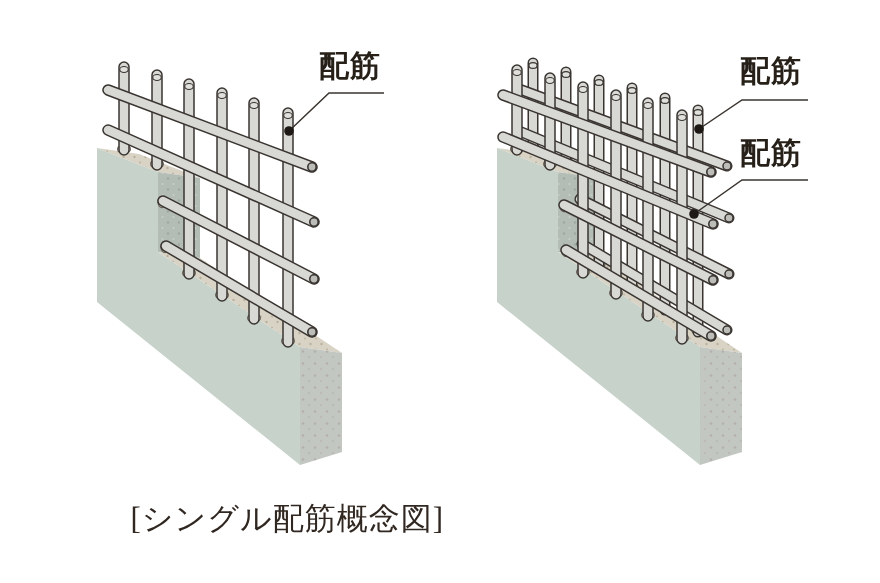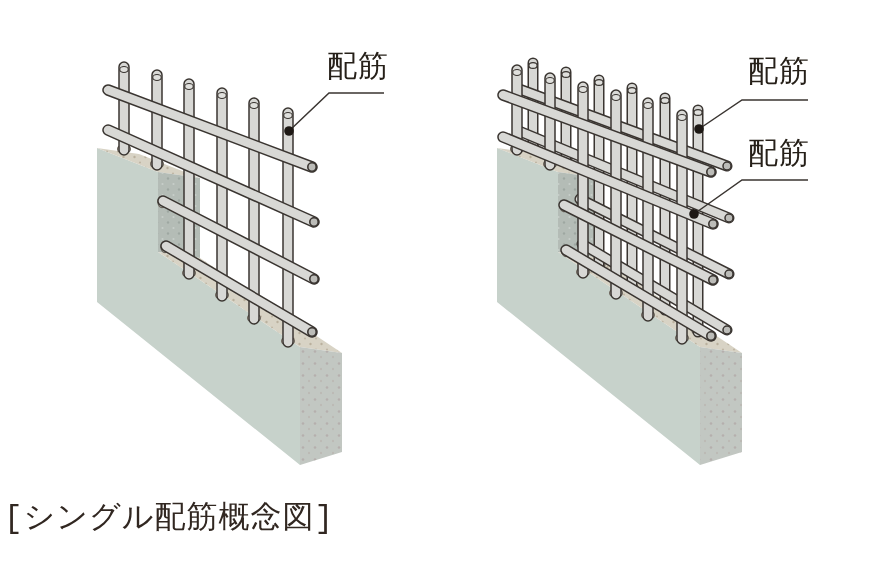--- a/index.html
+++ b/index.html
@@ -1,25 +1,25 @@
 <!DOCTYPE html>
 <html><head>
 <meta charset="utf-8">
 <style>
   html,body{margin:0;padding:0;background:#fff;}
   .stage{position:relative;width:880px;height:583px;background:#ffffff;overflow:hidden;
          font-family:"Liberation Serif","DejaVu Serif",serif;}
   .stage svg{position:absolute;left:0;top:0;}
-  .rebar-label{position:absolute;width:78px;text-align:center;font-size:30px;line-height:1;
-               color:#262019;letter-spacing:1px;font-weight:400;}
+  .rebar-label{position:absolute;width:78px;text-align:left;font-size:30px;line-height:1;
+               color:#262019;letter-spacing:1px;font-weight:700;}
   .label-left{left:319px;top:51px;}
   .label-r1{left:740px;top:56px;}
   .label-r2{left:740px;top:138px;}
-  .caption{position:absolute;top:502px;width:440px;text-align:left;font-size:31px;
-           line-height:1.1;letter-spacing:1px;font-family:Liberation Mono, monospace;}
+  .caption{position:absolute;top:502px;width:440px;text-align:right;font-size:31px;
+           line-height:1.1;letter-spacing:1px;}
   .caption-single{left:4px;color:#312721;}
   .caption-double{left:409px;color:#b04a2c;}
 </style>
 </head>
 <body>
 
 <div class="stage">
 
   <svg width="880" height="583" viewBox="0 0 880 583">
     <defs>

